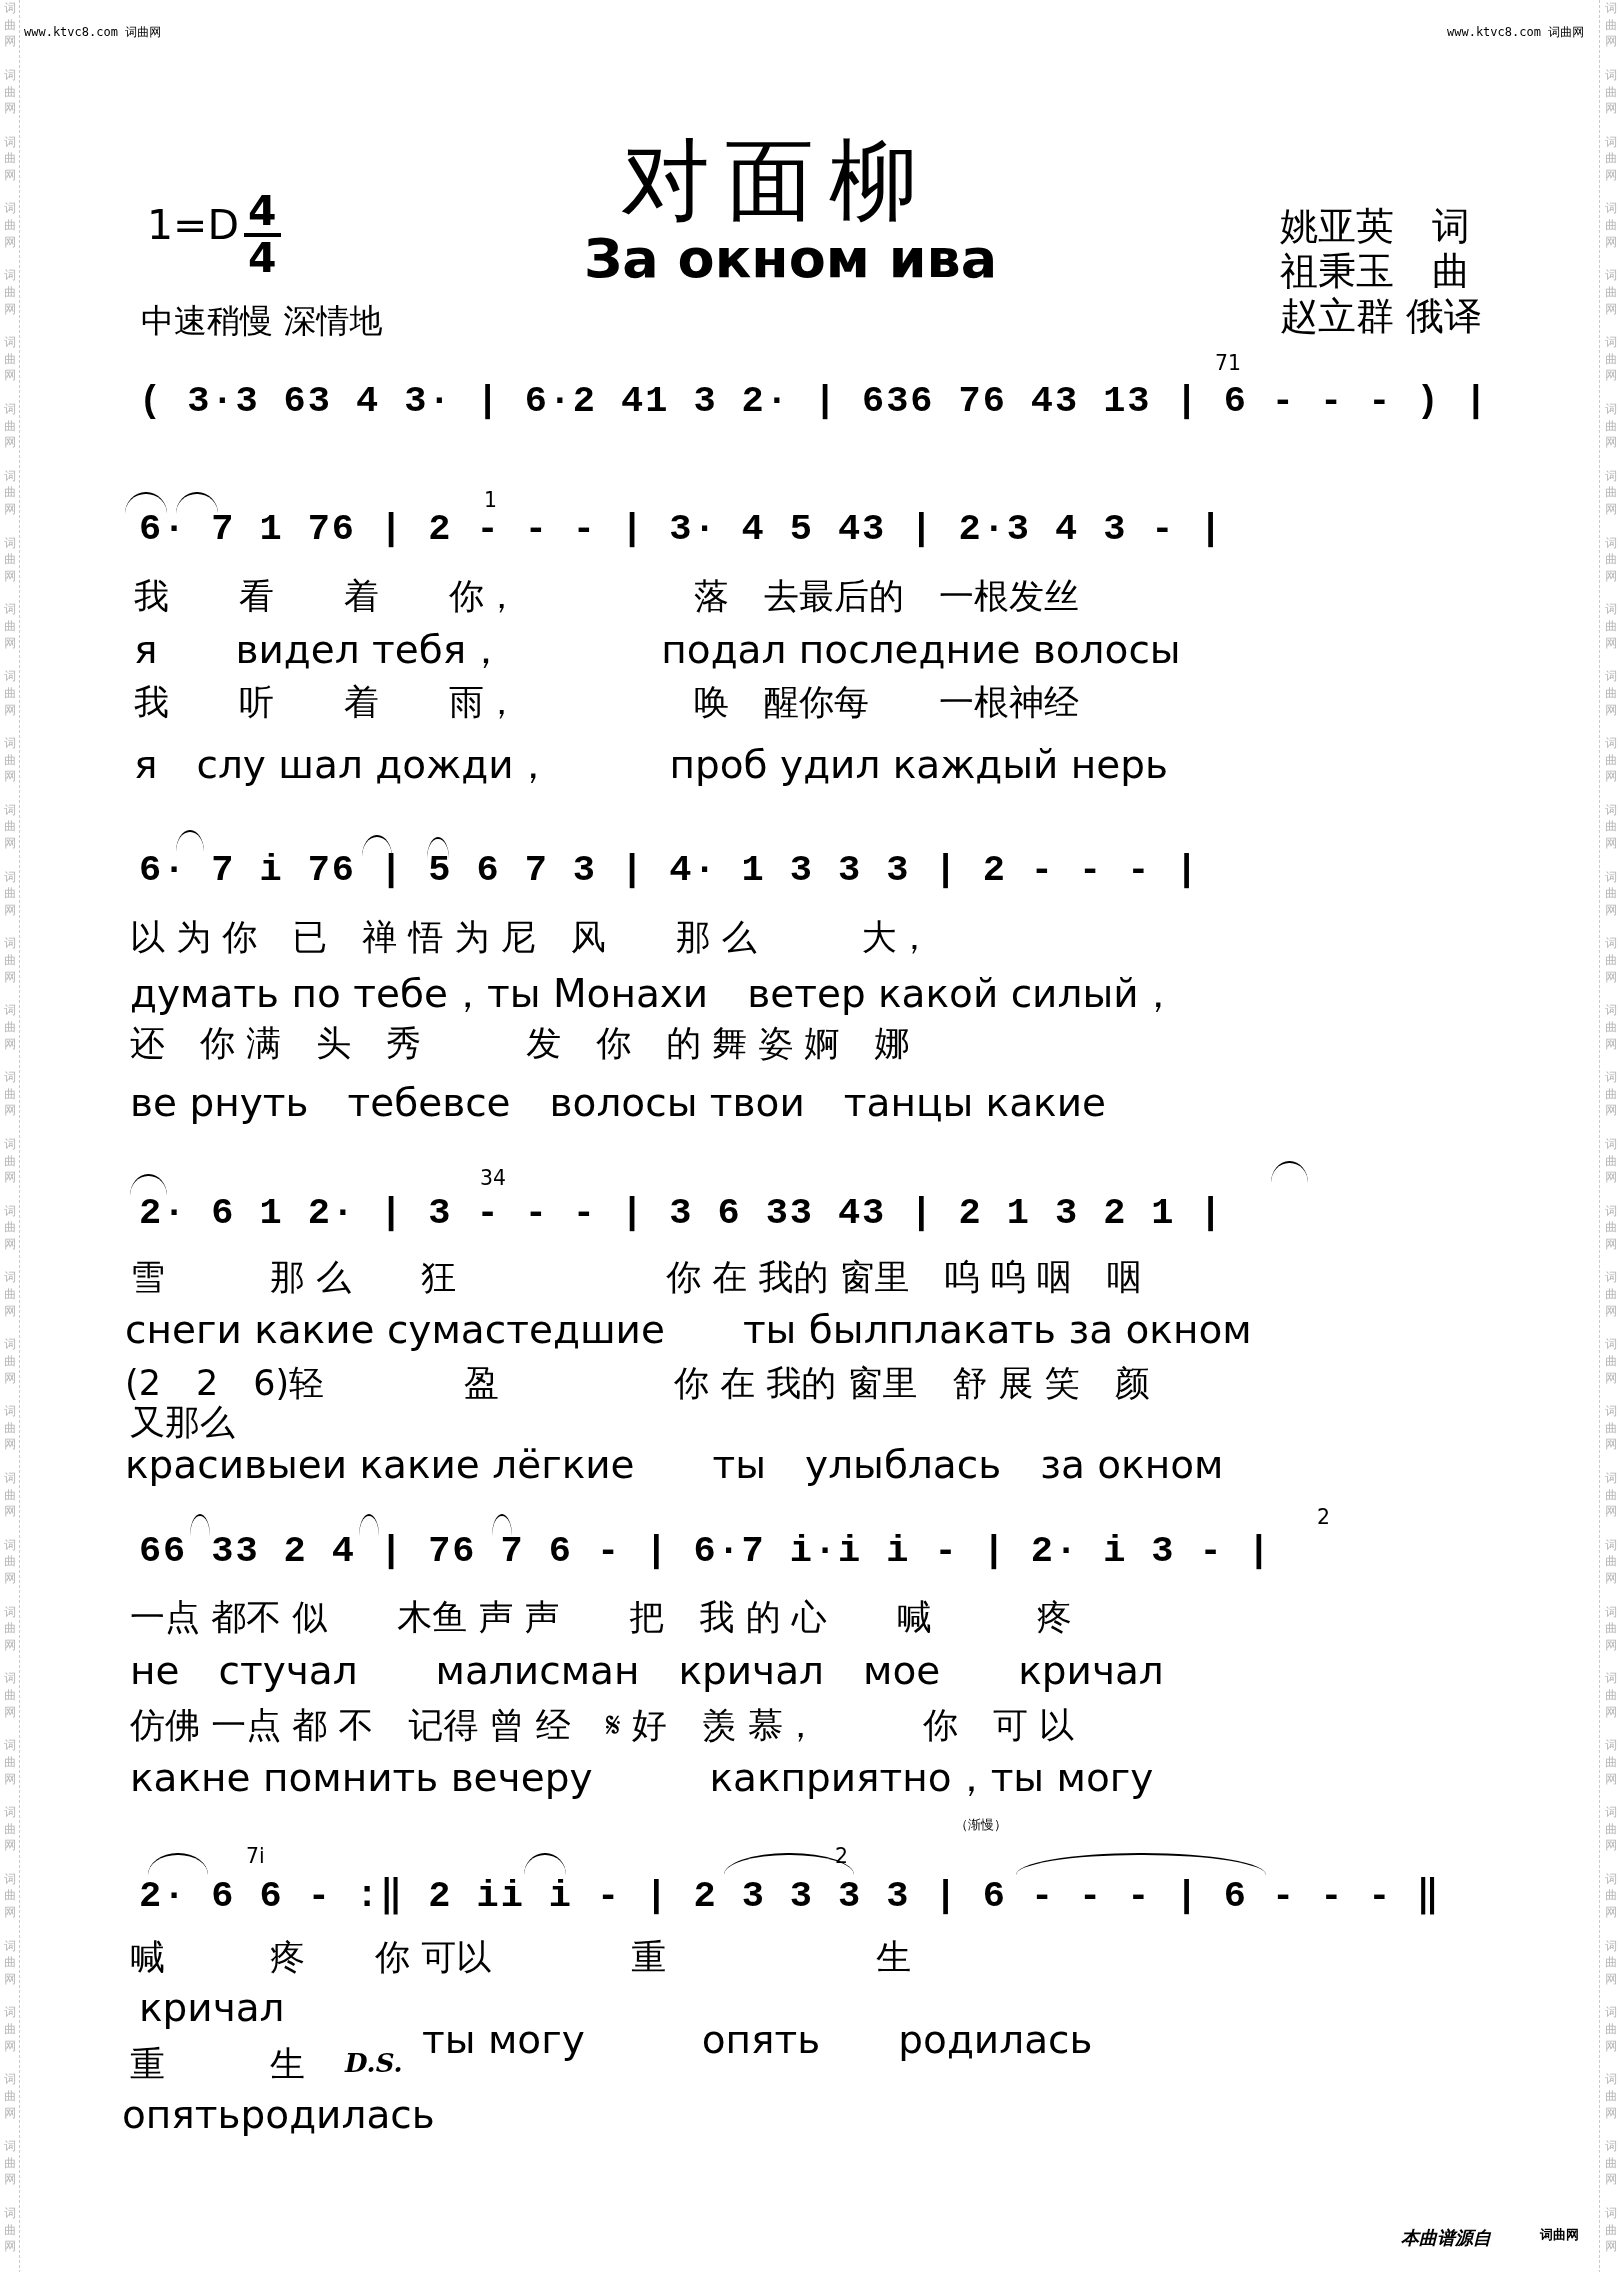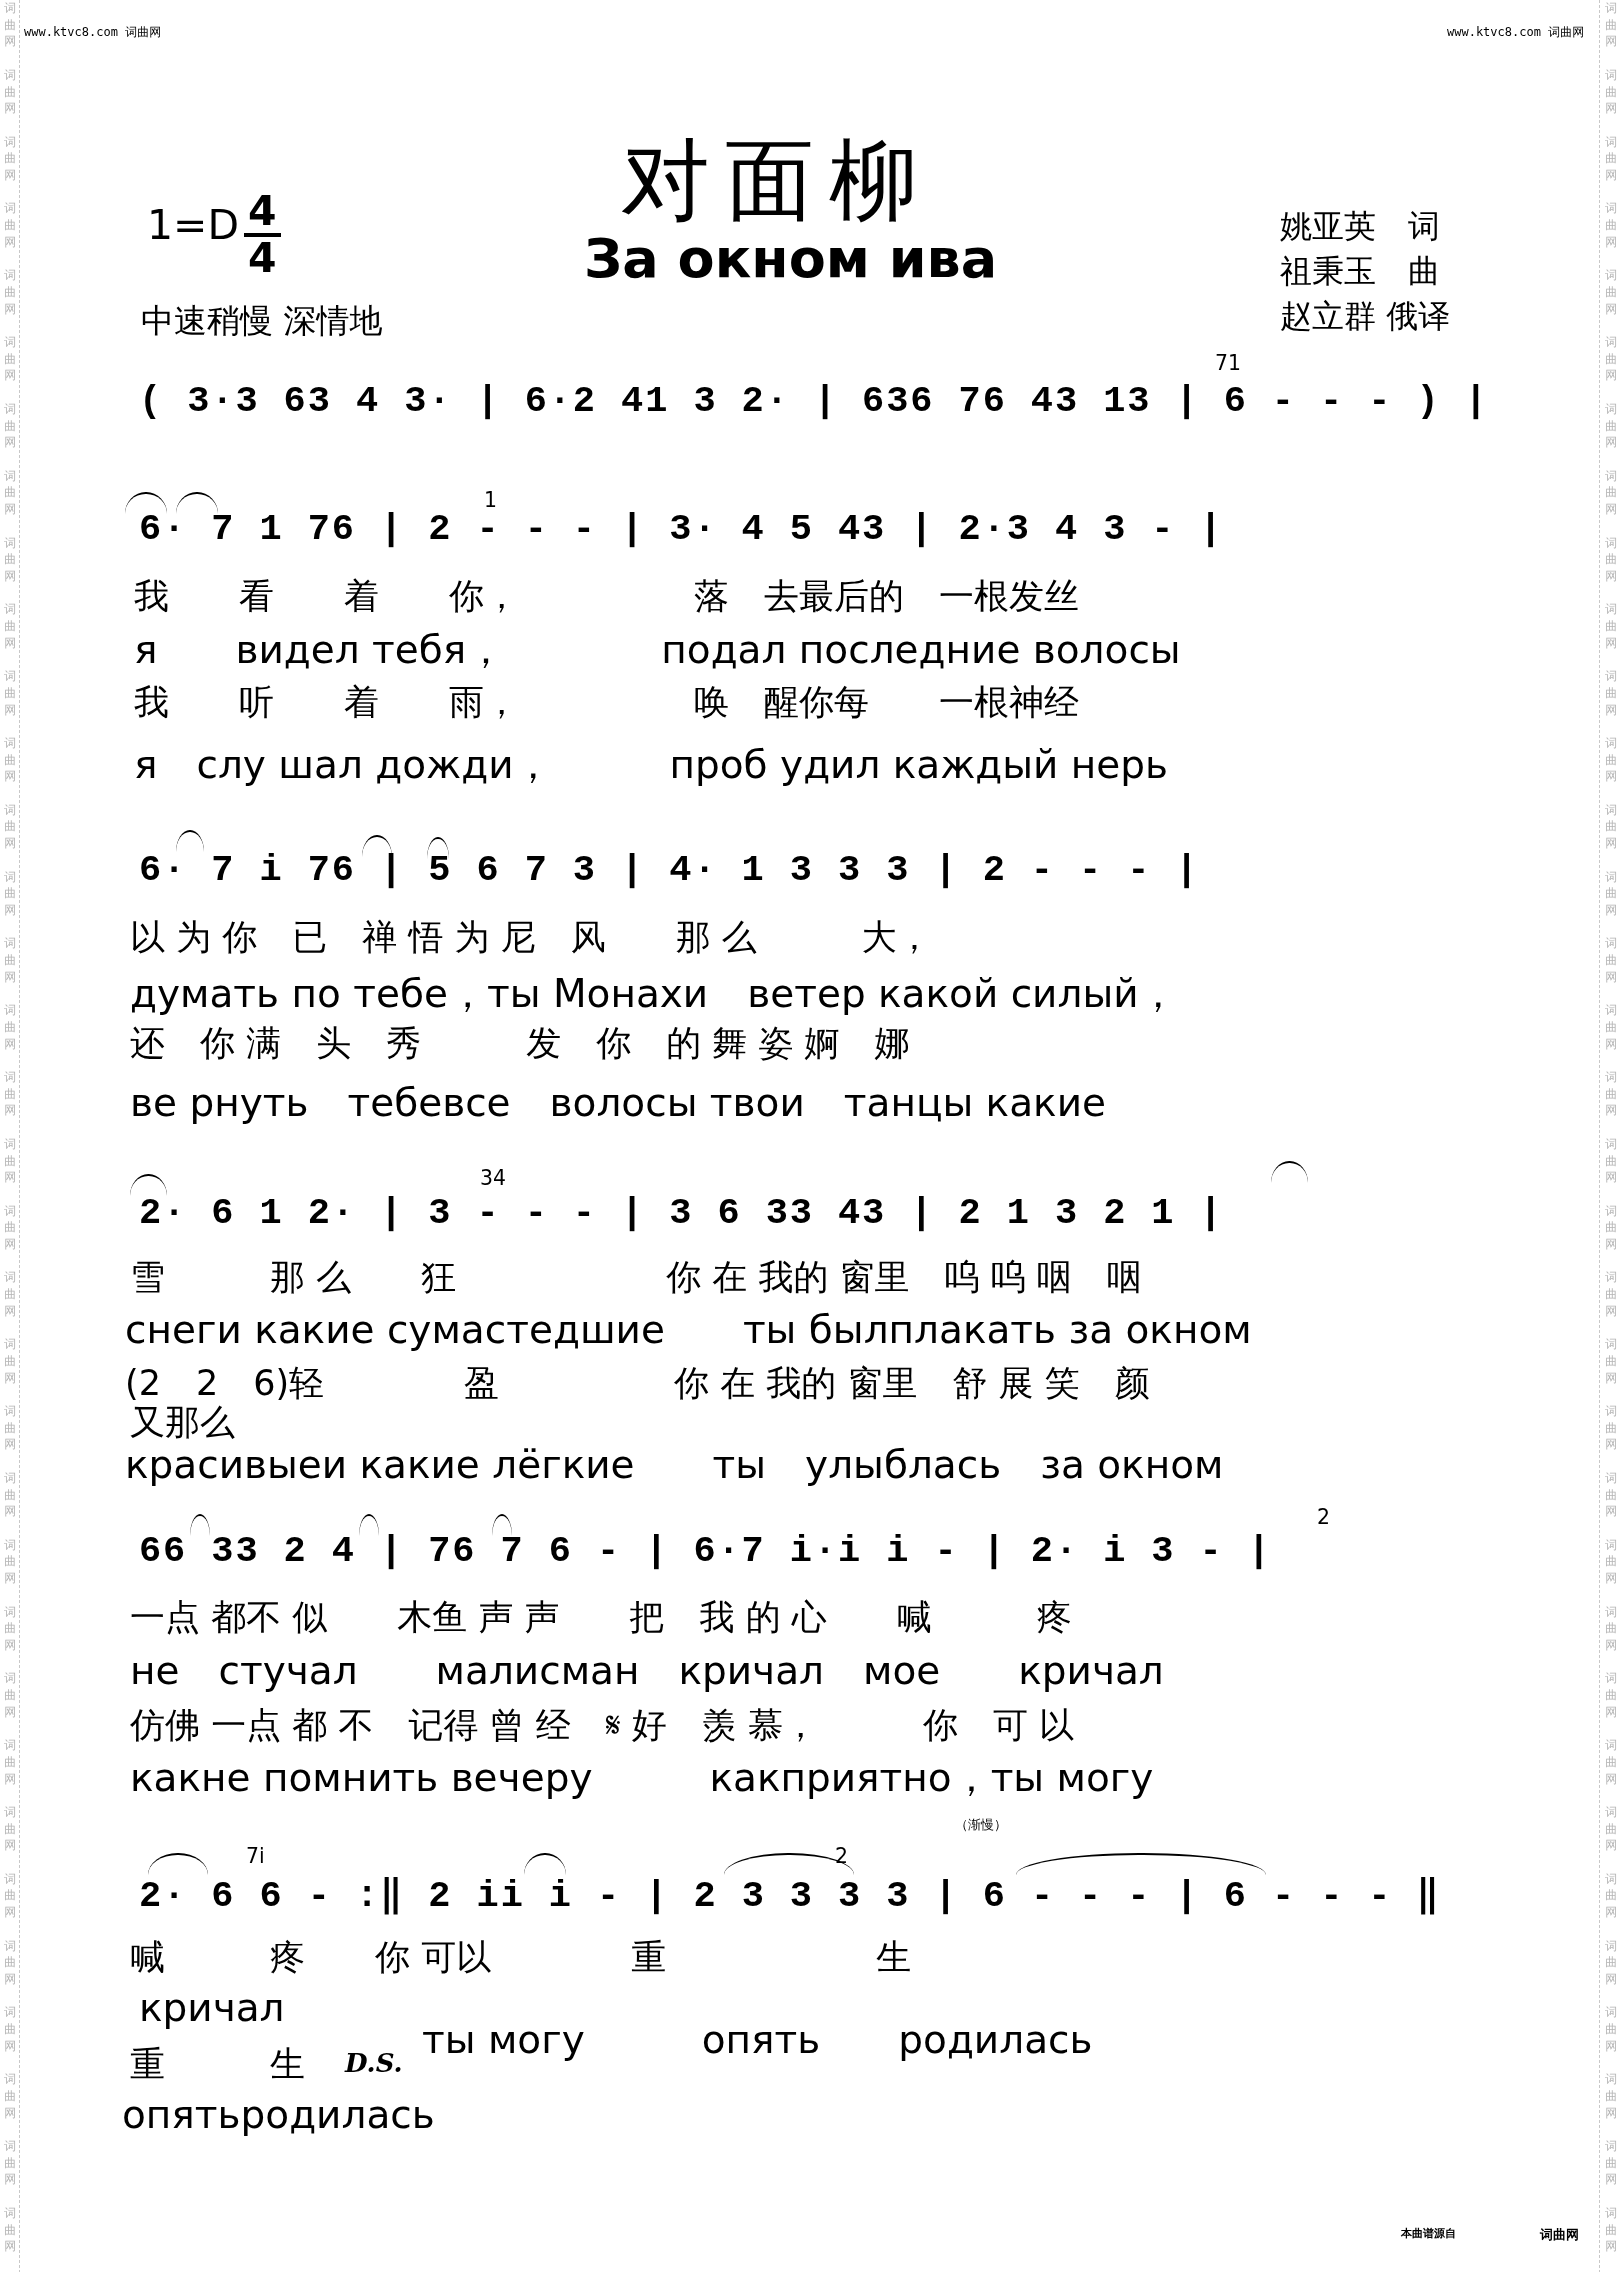--- a/index.html
+++ b/index.html
@@ -9,28 +9,28 @@
   .margin-line { position: absolute; top: 0; bottom: 0; width: 0; border-left: 1.9px dashed #c8c8c8; }
   .wm-col { position: absolute; top: 0; width: 20.4px; font-size: 12px; color: #b5b5b5; line-height: 16.7px; text-align: center; }
   .wm-col span { display: block; }
   .site { font-family: "DejaVu Sans Mono", "Liberation Mono", monospace; font-size: 12px; }
   .title-cn { font-size: 89px; letter-spacing: 15px; }
   .title-ru { font-size: 54px; font-weight: bold; }
   .key { font-size: 41px; }
   .frac { display: inline-flex; flex-direction: column; align-items: center; vertical-align: middle; font-weight: bold; font-size: 41px; line-height: 43px; }
   .frac .bar { width: 37px; height: 3.7px; background: #000; }
   .tempo { font-size: 33px; }
-  .credit { font-size: 32px; line-height: 45px; }
+  .credit { font-size: 38px; line-height: 45px; }
   .notes { font-size: 37px; font-weight: bold; letter-spacing: 1.9px; font-family: Liberation Mono, monospace; }
   .lyric-cn { font-size: 35px; }
   .lyric-ru { font-size: 39px; }
   .small { font-size: 13px; }
   .grace { font-size: 20.4px; }
   .slur { position: absolute; border-top: 2.8px solid #000; border-radius: 50% 50% 0 0 / 100% 100% 0 0; height: 20.4px; }
-  .foot-label { font-size: 11px; font-weight: bold; }
+  .foot-label { font-size: 18px; font-weight: bold; font-style: italic; }
   .foot-brand { font-size: 13px; font-weight: bold; color: #000000; text-align: right; }
   .ds { font-family: "DejaVu Serif", "Liberation Serif", serif; font-weight: bold; font-size: 26px; font-style: italic; }
 </style>
 </head>
 <body>
 
 <div class="margin-line" style="left:18.6px;"></div>
 <div class="margin-line" style="left:1599px;"></div>
 <div class="wm-col" id="wm-left" style="left:0;">
     <span>词</span>

